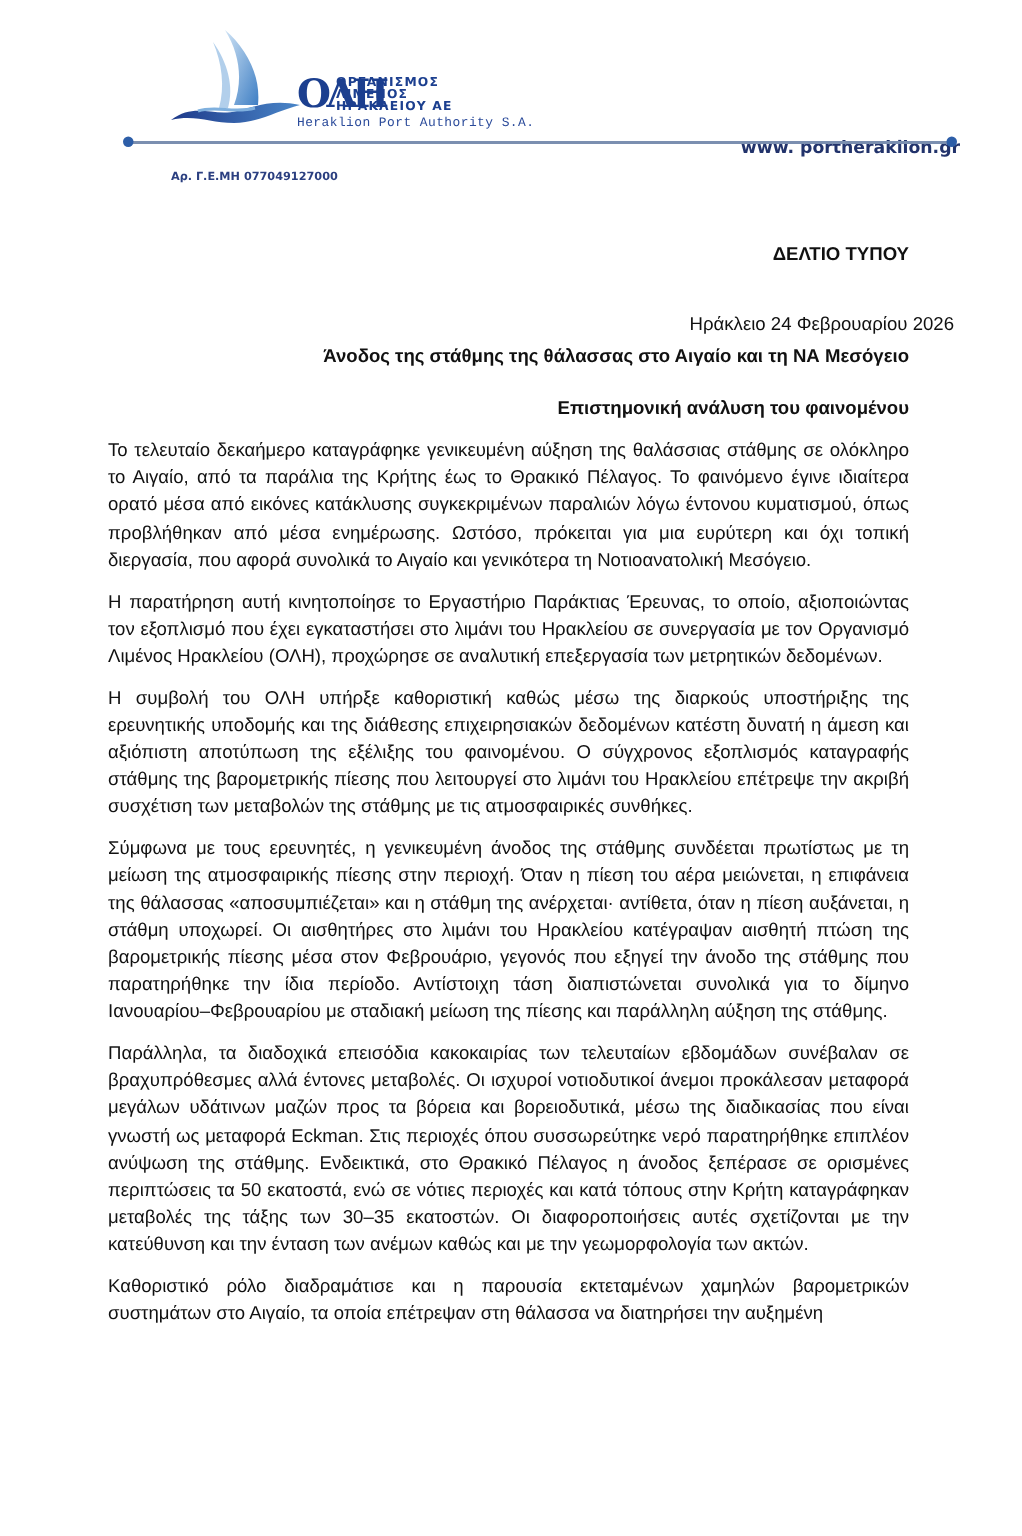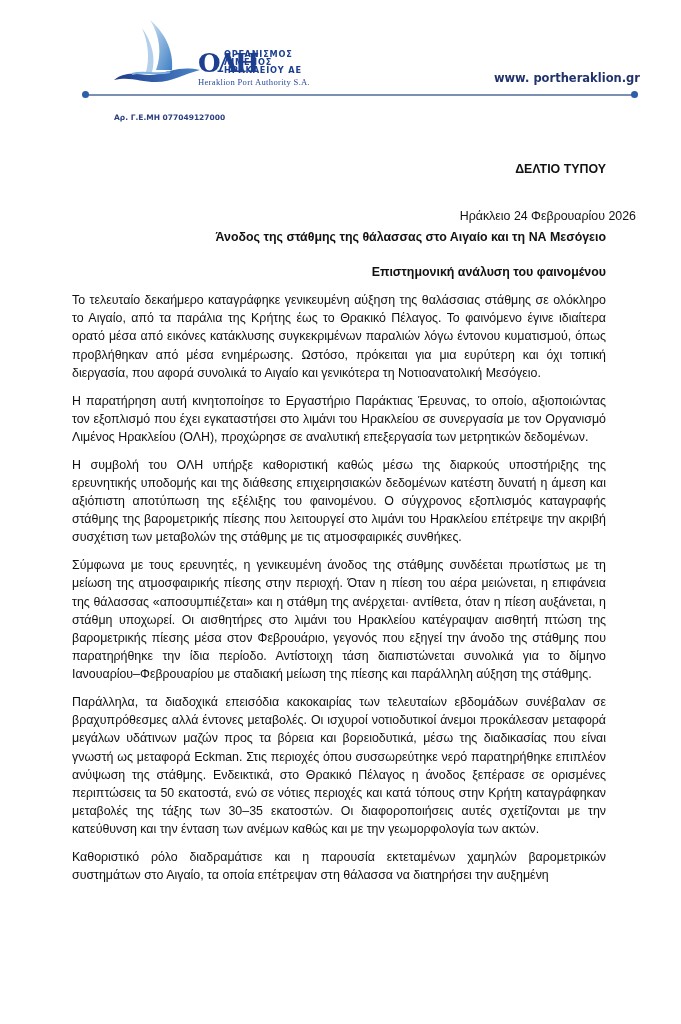--- a/index.html
+++ b/index.html
@@ -1,22 +1,22 @@
 <!DOCTYPE html>
 <html><head>
 <meta charset="utf-8">
 <style>
   html, body { margin: 0; padding: 0; background: #ffffff; }
   body { width: 681px; height: 1024px; overflow: hidden; position: relative; font-family: "Liberation Sans", sans-serif; color: #111; }
   .letterhead { position: absolute; left: 0; top: 0; width: 681px; height: 130px; }
   .logo { position: absolute; left: 112px; top: 18px; width: 90px; height: 70px; }
   .brand-mark { position: absolute; left: 198px; top: 50px; font-family: "DejaVu Serif", serif; font-weight: bold; font-size: 26px; color: #1c3f8f; letter-spacing: -3px; line-height: 26px; }
   .brand-lines { position: absolute; left: 224px; top: 50px; font-family: "DejaVu Sans", sans-serif; font-size: 8.2px; line-height: 8px; color: #1c3f8f; letter-spacing: 0.8px; font-weight: bold; }
-  .brand-en { position: absolute; left: 198px; top: 77px; font-family: Liberation Serif, serif; font-size: 8.6px; color: #2a4a9a; letter-spacing: 0.3px; }
-  .website { position: absolute; right: 41px; top: 71px; font-family: "DejaVu Sans", sans-serif; font-weight: bold; font-size: 11.5px; color: #22336b; }
+  .brand-en { position: absolute; left: 198px; top: 77px; font-family: Liberation Mono, monospace; font-size: 8.6px; color: #2a4a9a; letter-spacing: 0.3px; }
+  .website { position: absolute; right: 41px; top: 91px; font-family: "DejaVu Sans", sans-serif; font-weight: bold; font-size: 11.5px; color: #22336b; }
   .rule { position: absolute; left: 84px; top: 94px; width: 550px; height: 1.5px; background: #7b8fb0; }
   .dot { position: absolute; width: 7px; height: 7px; border-radius: 50%; background: #2d5ea8; top: 91px; }
   .dot.l { left: 82px; } .dot.r { left: 631px; }
   .addr { position: absolute; left: 114px; top: 101px; font-family: "DejaVu Sans", sans-serif; font-size: 7.5px; color: #2b3f80; white-space: nowrap; letter-spacing: 0.1px; }
   .addr b { color: #1c3f8f; }
   .gemi { position: absolute; left: 114px; top: 113px; font-family: "DejaVu Sans", sans-serif; font-size: 7.5px; font-weight: bold; color: #2b3f80; }
   .doc { position: absolute; left: 72px; top: 155px; width: 534px; font-family: "Liberation Sans", sans-serif; font-size: 12.4px; line-height: 18.2px; color: #111; }
   .center-b { text-align: right; font-weight: bold; margin: 0; }
   .title1 { position: absolute; top: 5px; left: 0; width: 534px; }
   .date { position: absolute; top: 40px; right: -30px; font-weight: normal; text-align: right; }

